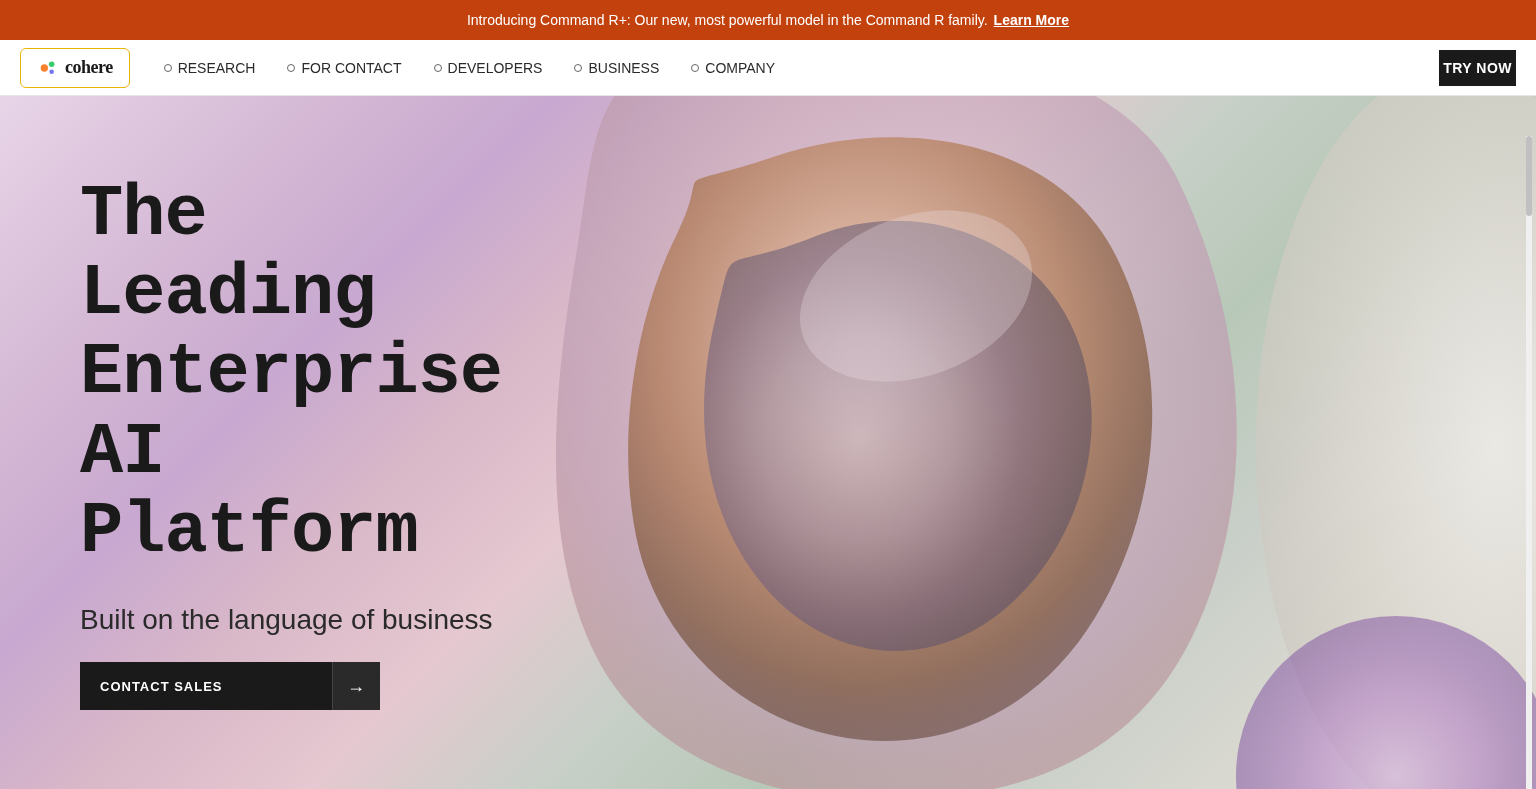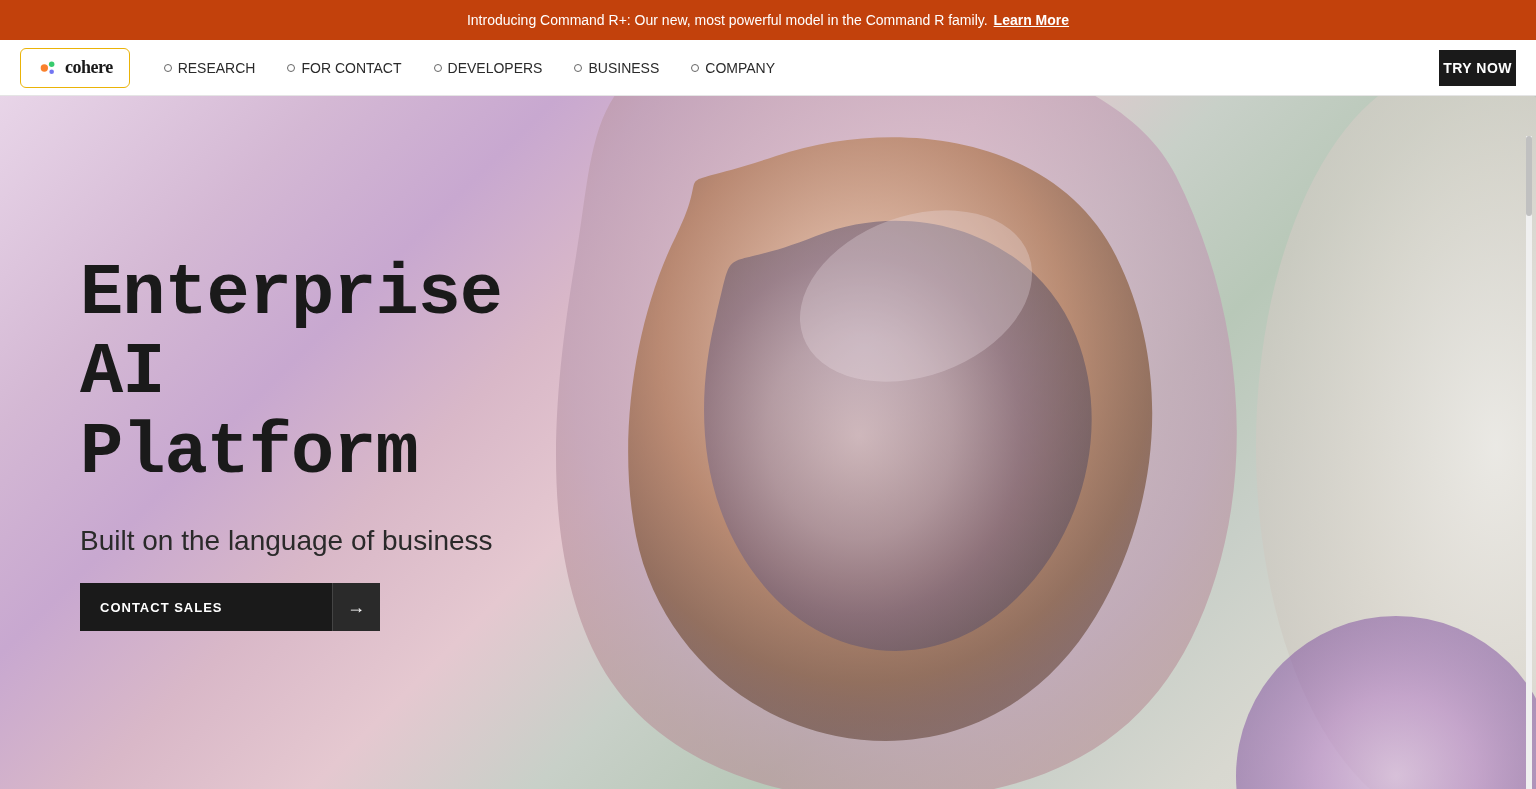--- a/index.html
+++ b/index.html
@@ -333,21 +333,21 @@
 
     <path d="M 280 140 C 380 100 500 140 540 240 C 580 340 540 460 460 520 C 380 580 280 560 220 480 C 160 400 160 300 180 220 C 200 140 180 180 280 140 Z" fill="url(#blob3grad)" opacity="0.72"></path>
 
     <circle cx="860" cy="680" r="160" fill="url(#blobPurpleGrad)" opacity="0.75"></circle>
 
     <ellipse cx="380" cy="200" rx="120" ry="80" fill="#f0e0e8" opacity="0.3" transform="rotate(-20 380 200)"></ellipse>
   </svg>
 
   <div class="hero-content">
     <h1 class="hero-title">
-      <br>
+      <span>The Leading</span><br>
       <span>Enterprise AI Platform</span>
     </h1>
 
     <h2 class="hero-subtitle">Built on the language of business</h2>
 
 
     <div class="hero-buttons">
       <button class="btn-contact-sales">
         <span class="btn-contact-sales-text">CONTACT SALES</span>
         <span class="btn-contact-sales-arrow">→</span>

